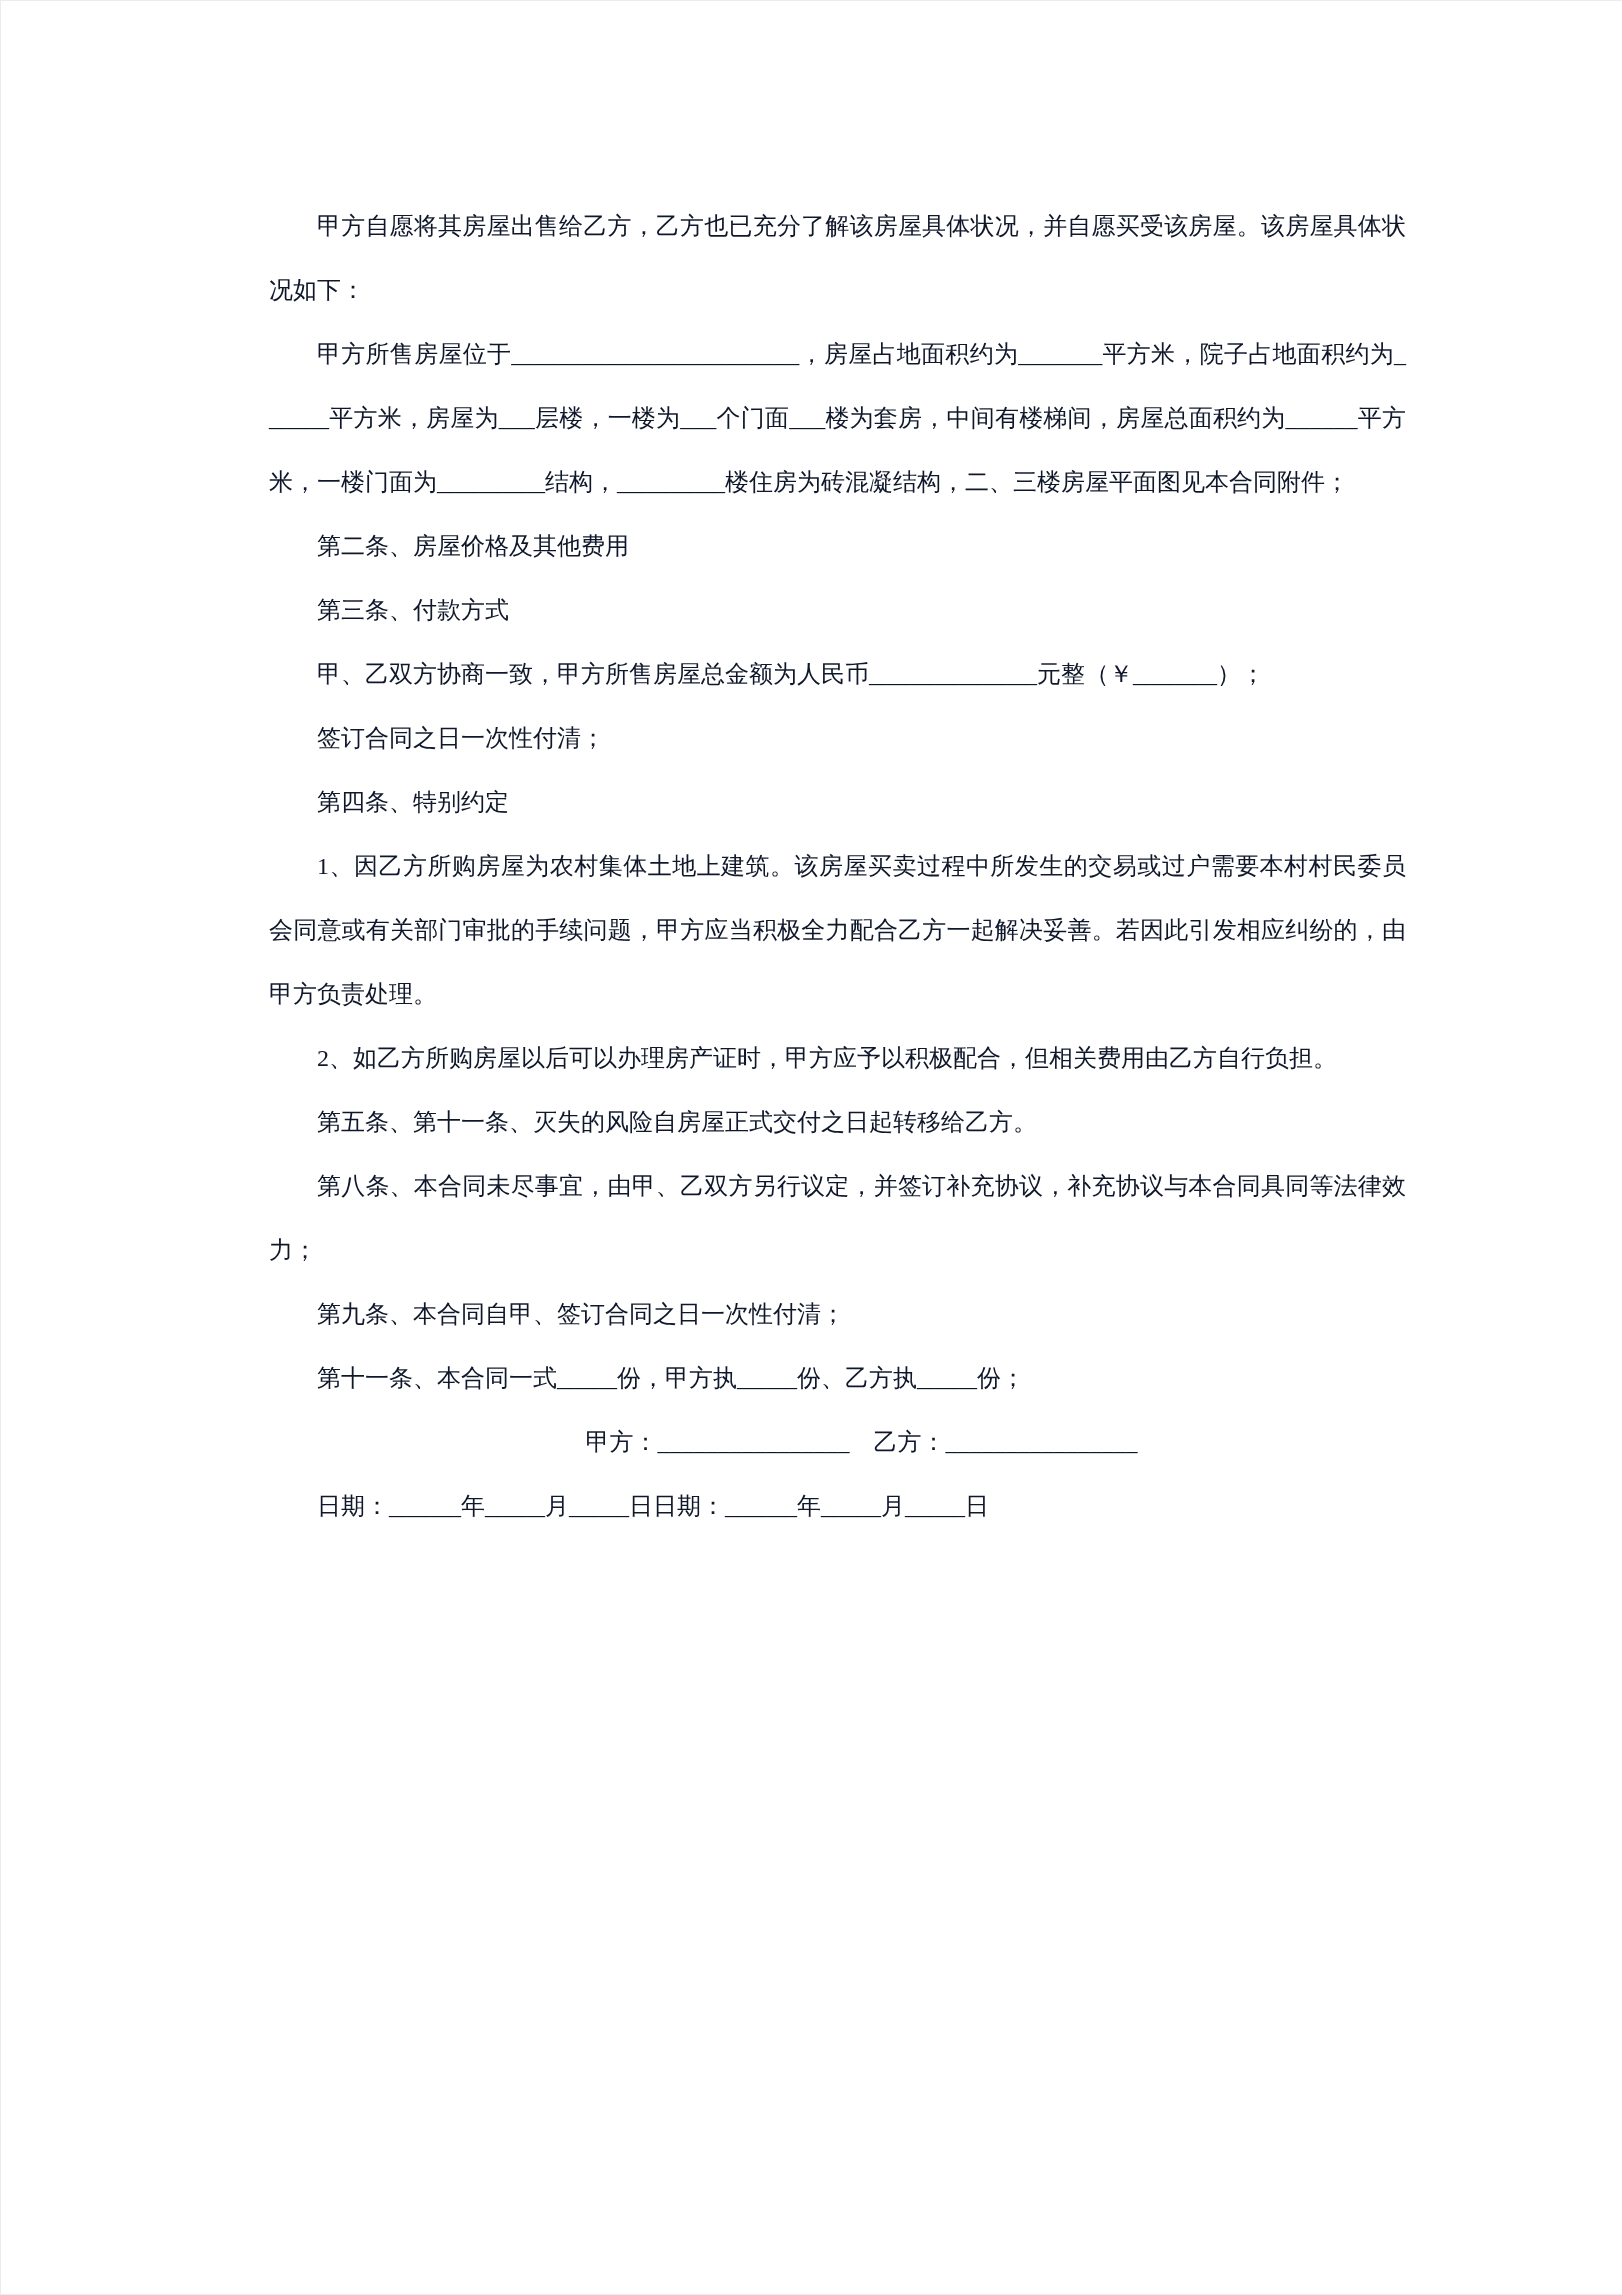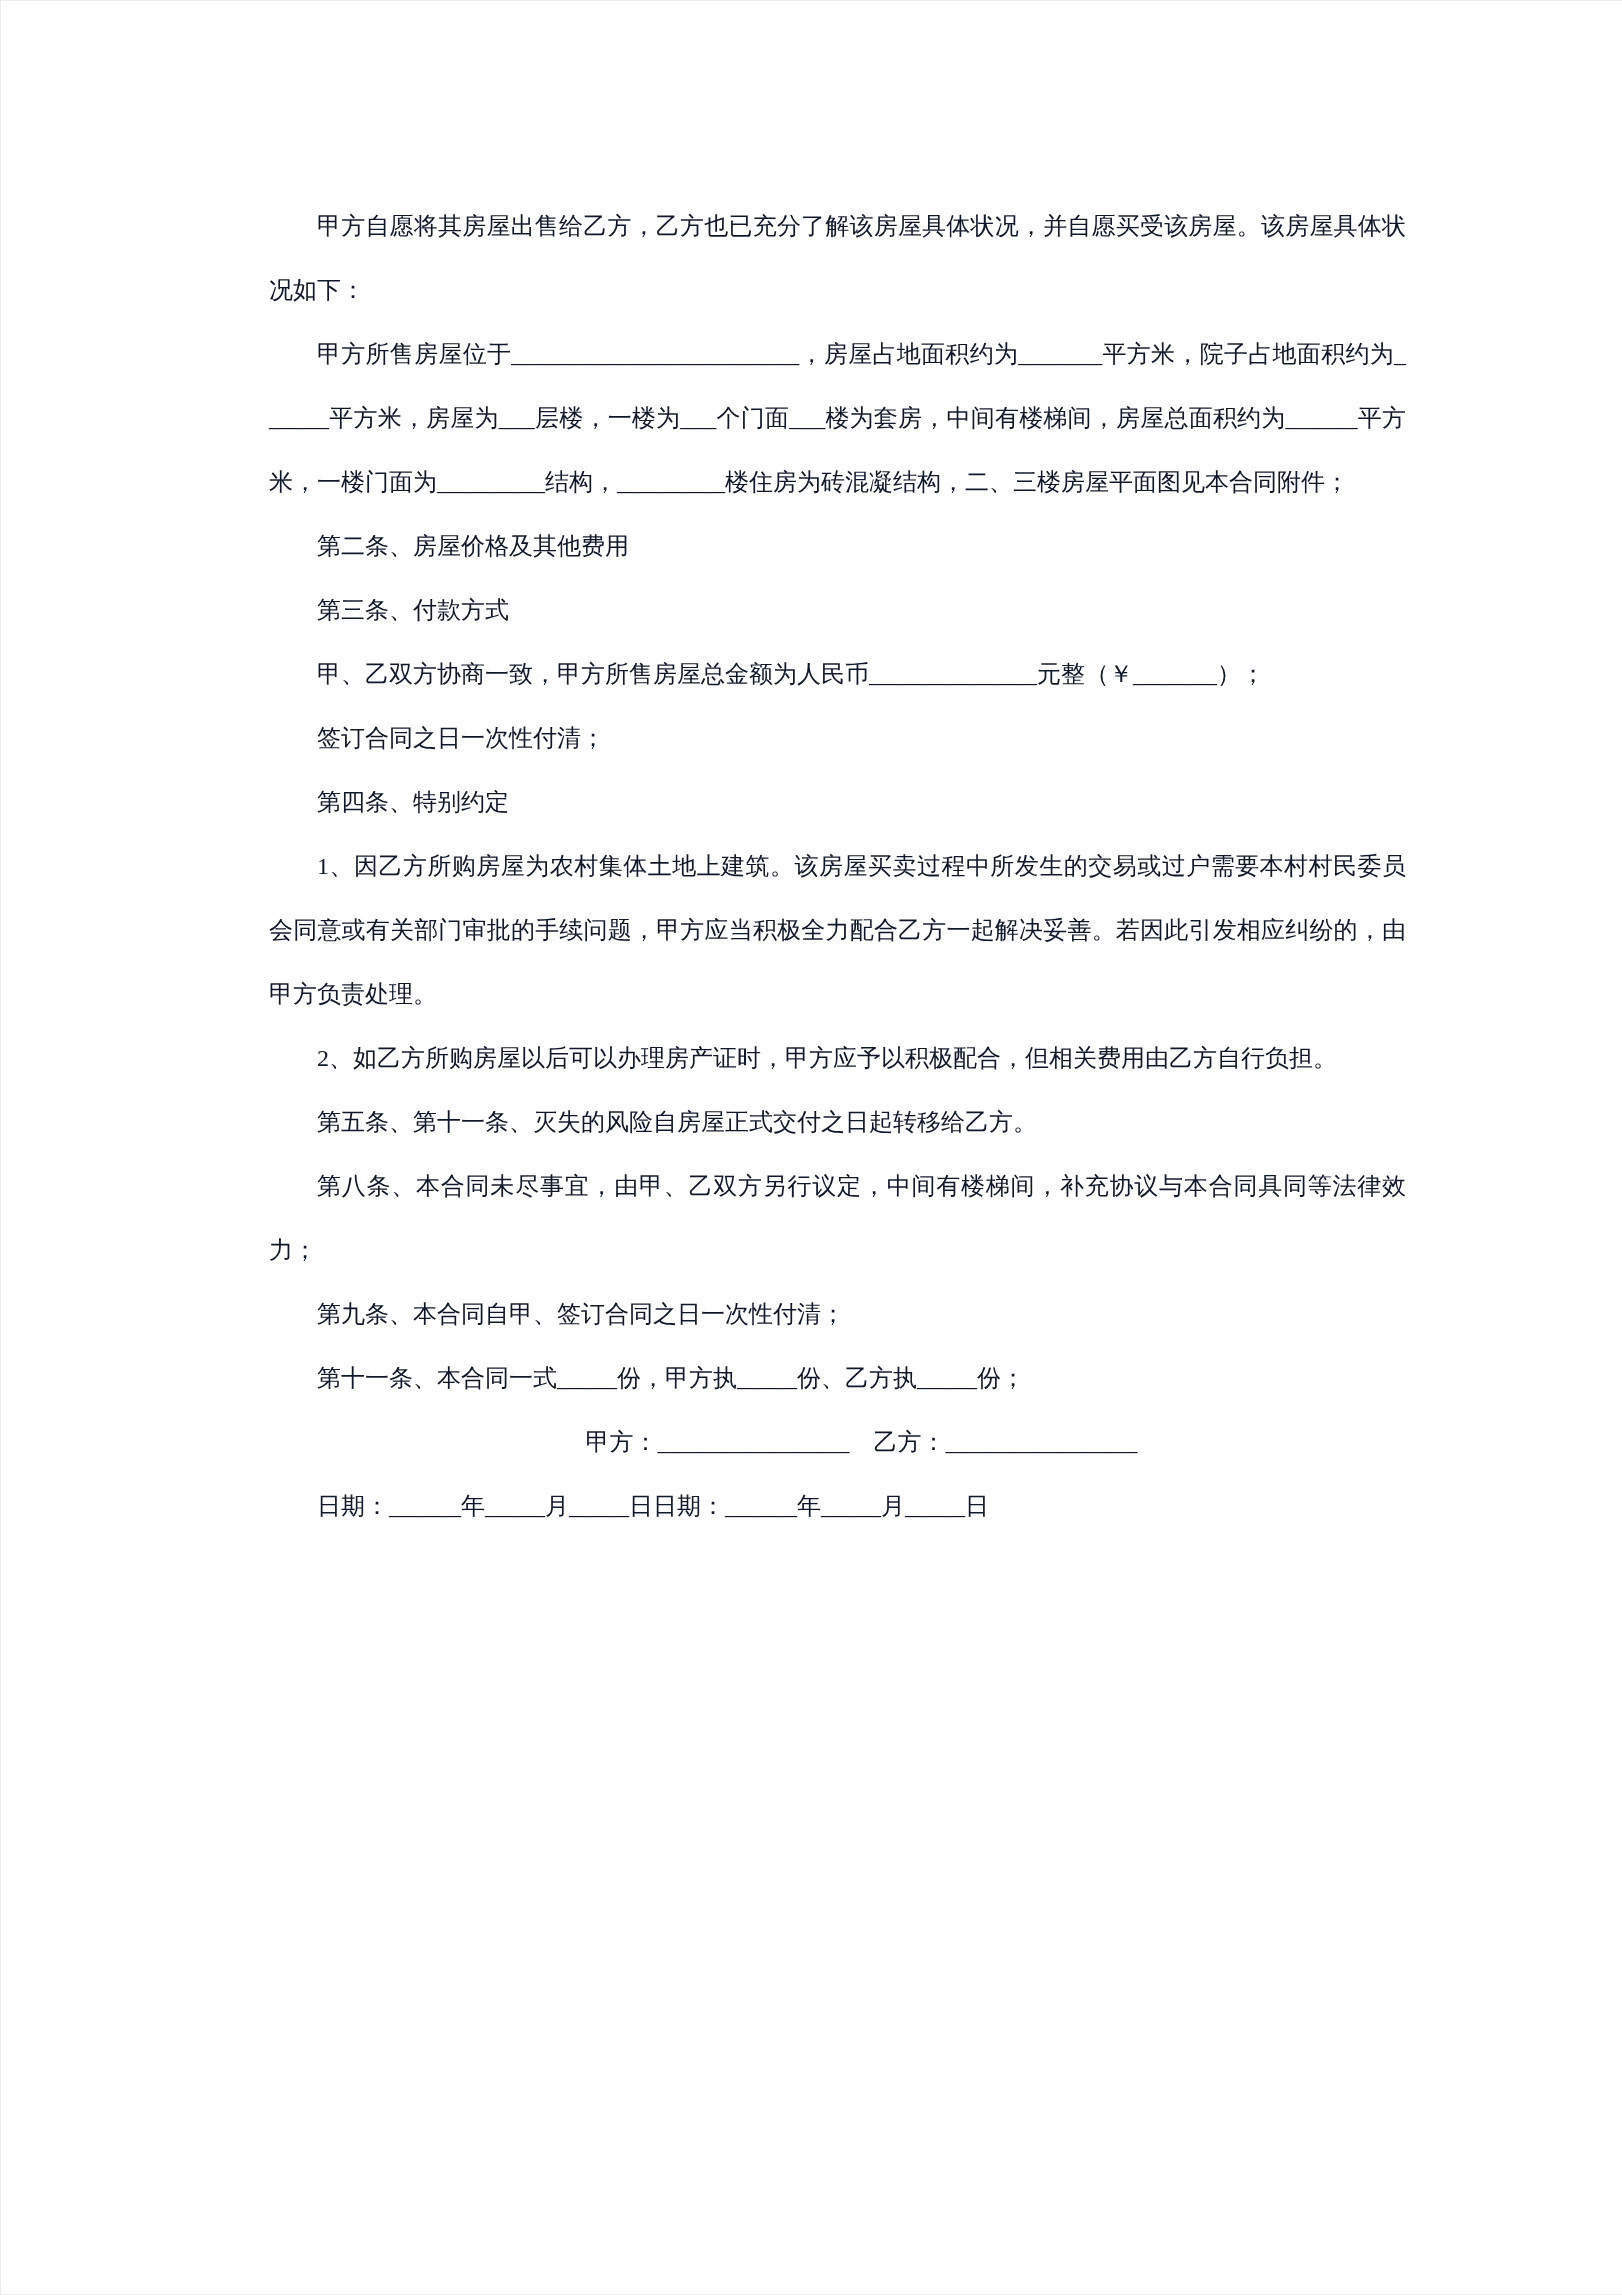--- a/index.html
+++ b/index.html
@@ -47,20 +47,20 @@
       <p>甲方自愿将其房屋出售给乙方，乙方也已充分了解该房屋具体状况，并自愿买受该房屋。该房屋具体状况如下：</p>
       <p>甲方所售房屋位于________________________，房屋占地面积约为_______平方米，院子占地面积约为______平方米，房屋为___层楼，一楼为___个门面___楼为套房，中间有楼梯间，房屋总面积约为______平方米，一楼门面为_________结构，_________楼住房为砖混凝结构，二、三楼房屋平面图见本合同附件；</p>
       <p>第二条、房屋价格及其他费用</p>
       <p>第三条、付款方式</p>
       <p>甲、乙双方协商一致，甲方所售房屋总金额为人民币______________元整（￥_______）；</p>
       <p>签订合同之日一次性付清；</p>
       <p>第四条、特别约定</p>
       <p>1、因乙方所购房屋为农村集体土地上建筑。该房屋买卖过程中所发生的交易或过户需要本村村民委员会同意或有关部门审批的手续问题，甲方应当积极全力配合乙方一起解决妥善。若因此引发相应纠纷的，由甲方负责处理。</p>
       <p>2、如乙方所购房屋以后可以办理房产证时，甲方应予以积极配合，但相关费用由乙方自行负担。</p>
       <p>第五条、第十一条、灭失的风险自房屋正式交付之日起转移给乙方。</p>
-      <p>第八条、本合同未尽事宜，由甲、乙双方另行议定，中间有楼梯间，补充协议与本合同具同等法律效力；</p>
+      <p>第八条、本合同未尽事宜，由甲、乙双方另行议定，并签订补充协议，补充协议与本合同具同等法律效力；</p>
       <p>第九条、本合同自甲、签订合同之日一次性付清；</p>
       <p>第十一条、本合同一式_____份，甲方执_____份、乙方执_____份；</p>
       <p class="pre">甲方：________________    乙方：________________</p>
       <p>日期：______年_____月_____日日期：______年_____月_____日</p>
     </div>
 </div>
 
 
 </body></html>

